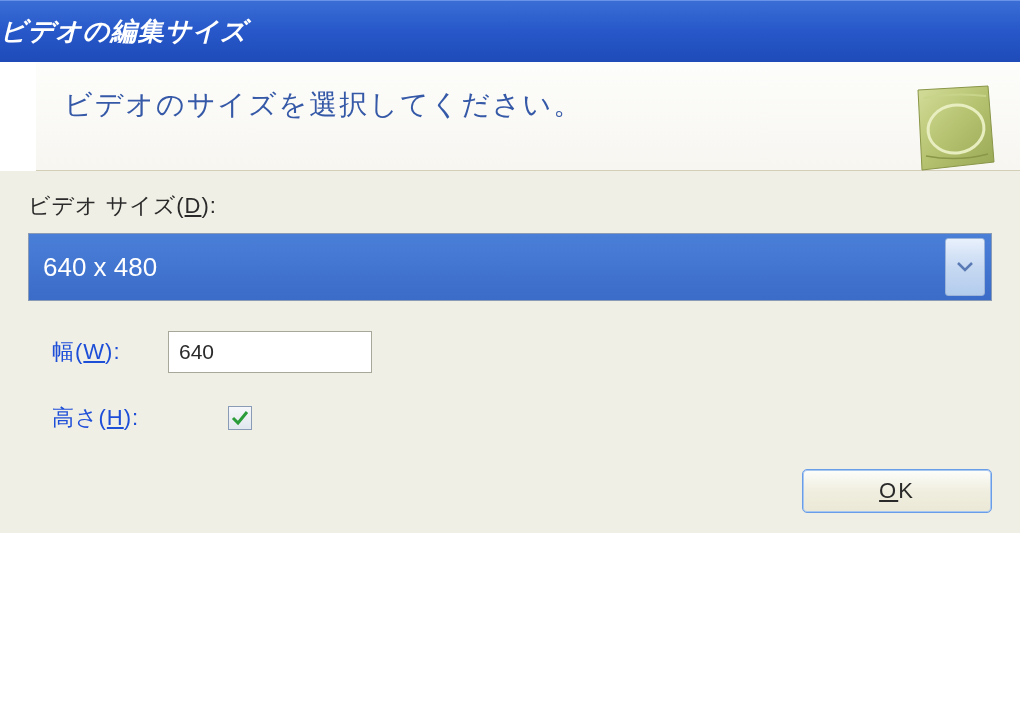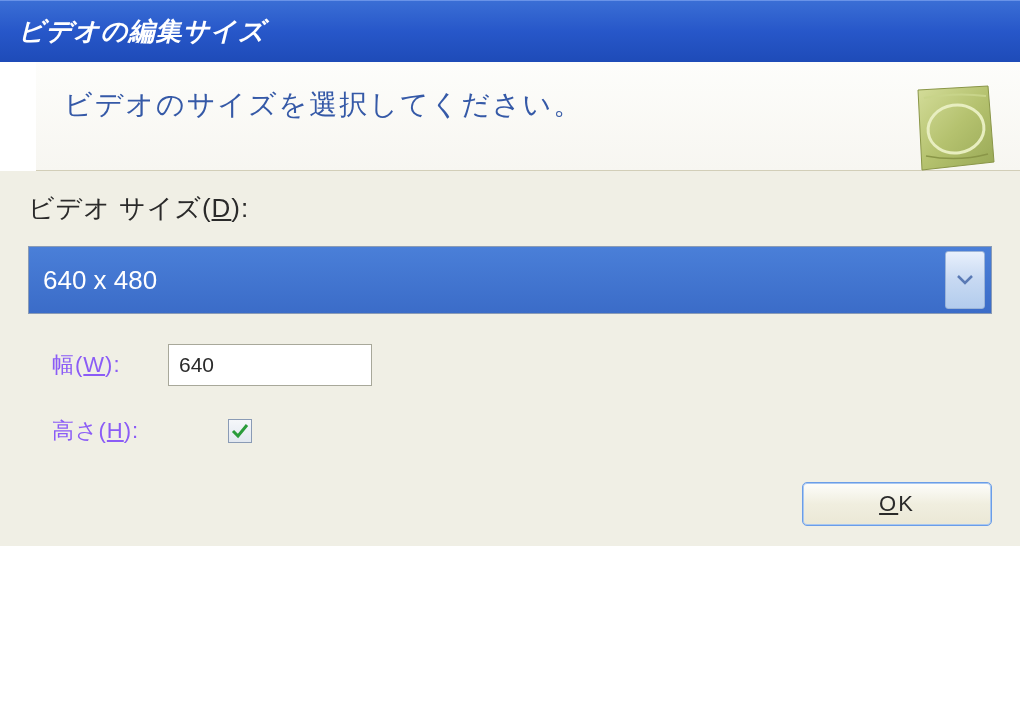--- a/index.html
+++ b/index.html
@@ -12,21 +12,20 @@
       background: #fff;
       width: 1020px;
       height: 702px;
       overflow: hidden;
     }
     .titlebar {
       background: linear-gradient(to bottom, #3a6ed5 0%, #2757c9 50%, #1e4bb8 100%);
       height: 62px;
       display: flex;
       align-items: center;
-      padding-left: 18px;
       border-top: 1px solid #6993e8;
     }
     .titlebar-text {
       color: white;
       font-size: 26px;
       font-weight: bold;
       font-style: italic;
       letter-spacing: 1px;
     }
     .header-section {
@@ -55,23 +54,23 @@
       right: 22px;
       top: 22px;
       width: 92px;
       height: 92px;
     }
     .content-section {
       background: #f0efe5;
       padding: 20px 28px 20px 28px;
     }
     .field-label {
-      font-size: 26px;
-      color: #2a2a2a;
-      margin-bottom: 20px;
+      font-size: 22px;
+      color: #2a2a2a;
+      margin-bottom: 12px;
       letter-spacing: 1px;
     }
     .underline {
       text-decoration: underline;
     }
     .dropdown {
       width: 100%;
       height: 68px;
       background: linear-gradient(to bottom, #4a7fd8 0%, #3b6cc8 100%);
       border: 1px solid #8a9bb5;
@@ -101,21 +100,21 @@
       width: 18px;
       height: 12px;
     }
     .form-row {
       display: flex;
       align-items: center;
       margin-top: 30px;
     }
     .form-row .row-label {
       font-size: 22px;
-      color: #8b5cf6;
+      color: #1d4ed8;
       width: 140px;
       padding-left: 24px;
       letter-spacing: 1px;
     }
     .text-input {
       width: 204px;
       height: 42px;
       border: 1px solid #a8a89a;
       background: white;
       padding: 0 10px;

